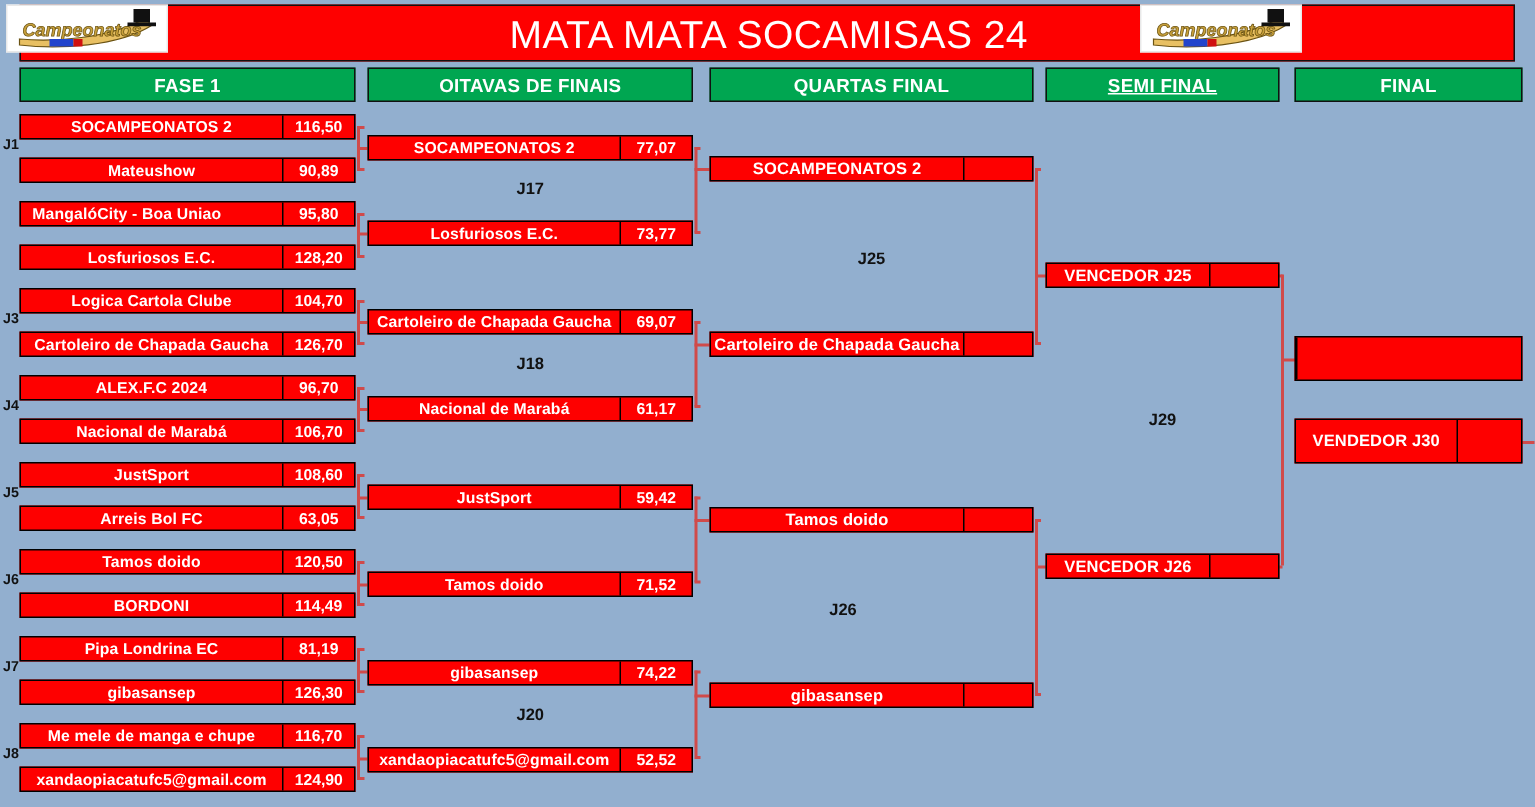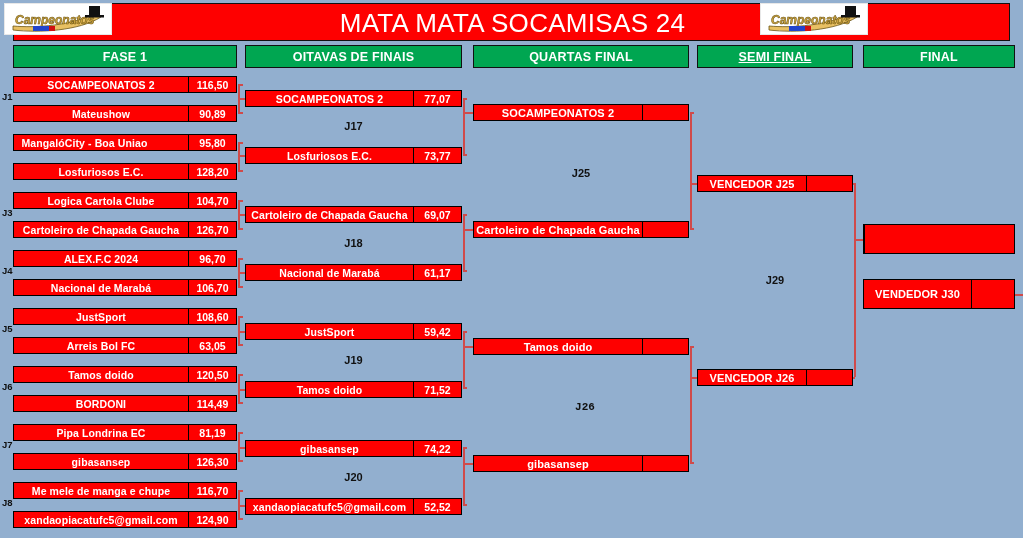--- a/index.html
+++ b/index.html
@@ -308,42 +308,41 @@
     <div class="nm">gibasansep</div>
     <div class="sc" style="width:47px;">74,22</div>
   </div>
   <div class="box" style="left:245px;top:498px;width:217px;">
     <div class="nm">xandaopiacatufc5@gmail.com</div>
     <div class="sc" style="width:47px;">52,52</div>
   </div>
 
   <div class="jlabel" style="left:245px;top:120px;width:217px;">J17</div>
   <div class="jlabel" style="left:245px;top:237px;width:217px;">J18</div>
-  <div class="jlabel" style="left:245px;top:354px;width:217px;">J19</div>
   <div class="jlabel" style="left:245px;top:471px;width:217px;">J20</div>
 
   <div class="box wide" style="left:473px;top:104px;width:216px;">
     <div class="nm">SOCAMPEONATOS 2</div>
     <div class="sc" style="width:45px;"></div>
   </div>
   <div class="box wide" style="left:473px;top:221px;width:216px;">
     <div class="nm">Cartoleiro de Chapada Gaucha</div>
     <div class="sc" style="width:45px;"></div>
   </div>
   <div class="box wide" style="left:473px;top:338px;width:216px;">
     <div class="nm">Tamos doido</div>
     <div class="sc" style="width:45px;"></div>
   </div>
   <div class="box wide" style="left:473px;top:455px;width:216px;">
     <div class="nm">gibasansep</div>
     <div class="sc" style="width:45px;"></div>
   </div>
 
   <div class="jlabel" style="left:473px;top:167px;width:216px;">J25</div>
-  <div class="jlabel" style="left:477px;top:401px;width:216px;font-family:Liberation Mono, monospace;">J26</div>
+  <div class="jlabel" style="left:454px;top:401px;width:216px;">J26</div>
 
   <div class="box wide" style="left:697px;top:175px;width:156px;">
     <div class="nm">VENCEDOR J25</div>
     <div class="sc" style="width:45px;"></div>
   </div>
   <div class="box wide" style="left:697px;top:369px;width:156px;">
     <div class="nm">VENCEDOR J26</div>
     <div class="sc" style="width:45px;"></div>
   </div>
 

